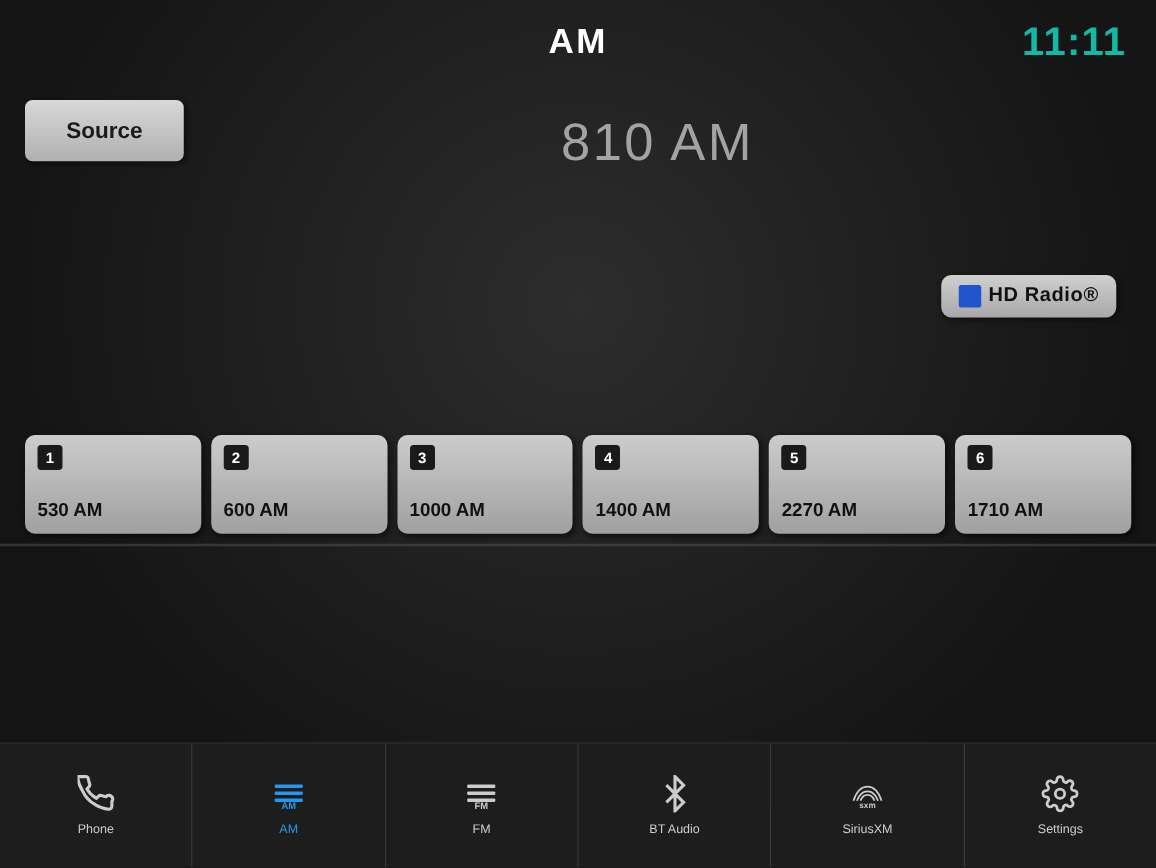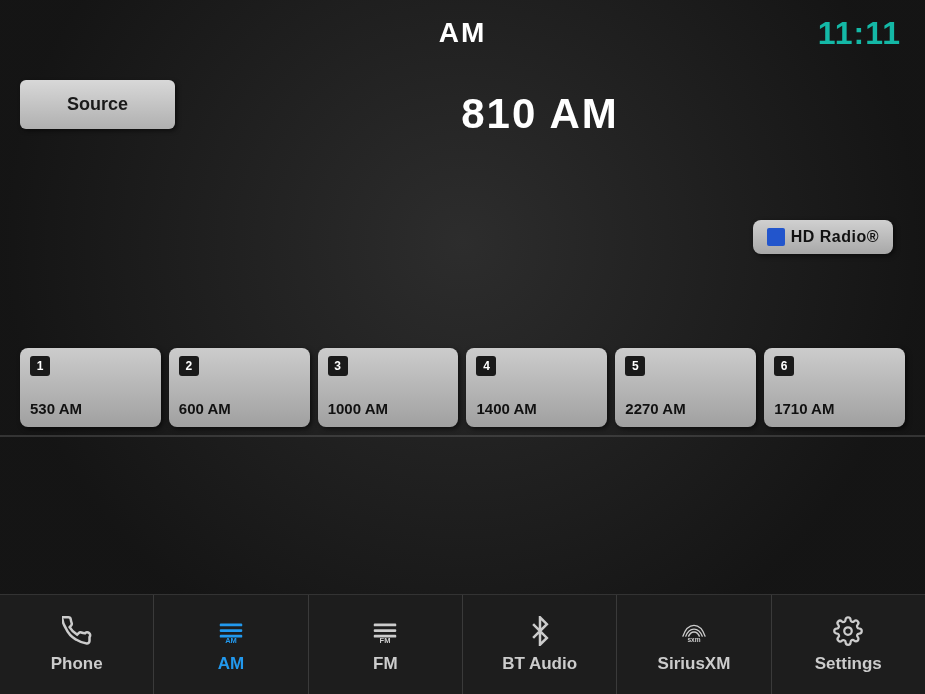--- a/index.html
+++ b/index.html
@@ -79,39 +79,39 @@
     }
 
     .ctrl-button {
       background: linear-gradient(180deg, #d8d8d8 0%, #b0b0b0 100%);
       border: none;
       border-radius: 6px;
       color: #1a1a1a;
       font-size: 18px;
       font-weight: 700;
       padding: 14px 24px;
-      width: 155px;
+      width: 127px;
       cursor: pointer;
       text-align: center;
       box-shadow: 2px 2px 4px rgba(0,0,0,0.5);
     }
 
     
     .center-freq {
       flex: 1;
       display: flex;
       justify-content: center;
       align-items: flex-start;
       padding-top: 20px;
     }
 
     .frequency-display {
-      color: #ffffff;
+      color: #a3a3a3;
       font-size: 42px;
-      font-weight: 700;
+      font-weight: 400;
       letter-spacing: 2px;
     }
 
     
     .hd-radio-badge {
       position: absolute;
       right: 32px;
       top: 160px;
       background: linear-gradient(180deg, #d0d0d0 0%, #a8a8a8 100%);
       border-radius: 8px;
@@ -212,23 +212,23 @@
       color: #2299ee;
     }
 
     .nav-icon {
       font-size: 26px;
       color: #cccccc;
       line-height: 1;
     }
 
     .nav-label {
-      font-size: 17px;
+      font-size: 10px;
       color: #cccccc;
-      font-weight: 700;
+      font-weight: 400;
     }
     .am-icon { color: #2299ee; }
 
     
     .icon-svg {
       width: 30px;
       height: 30px;
     }
 
     .divider-line {

